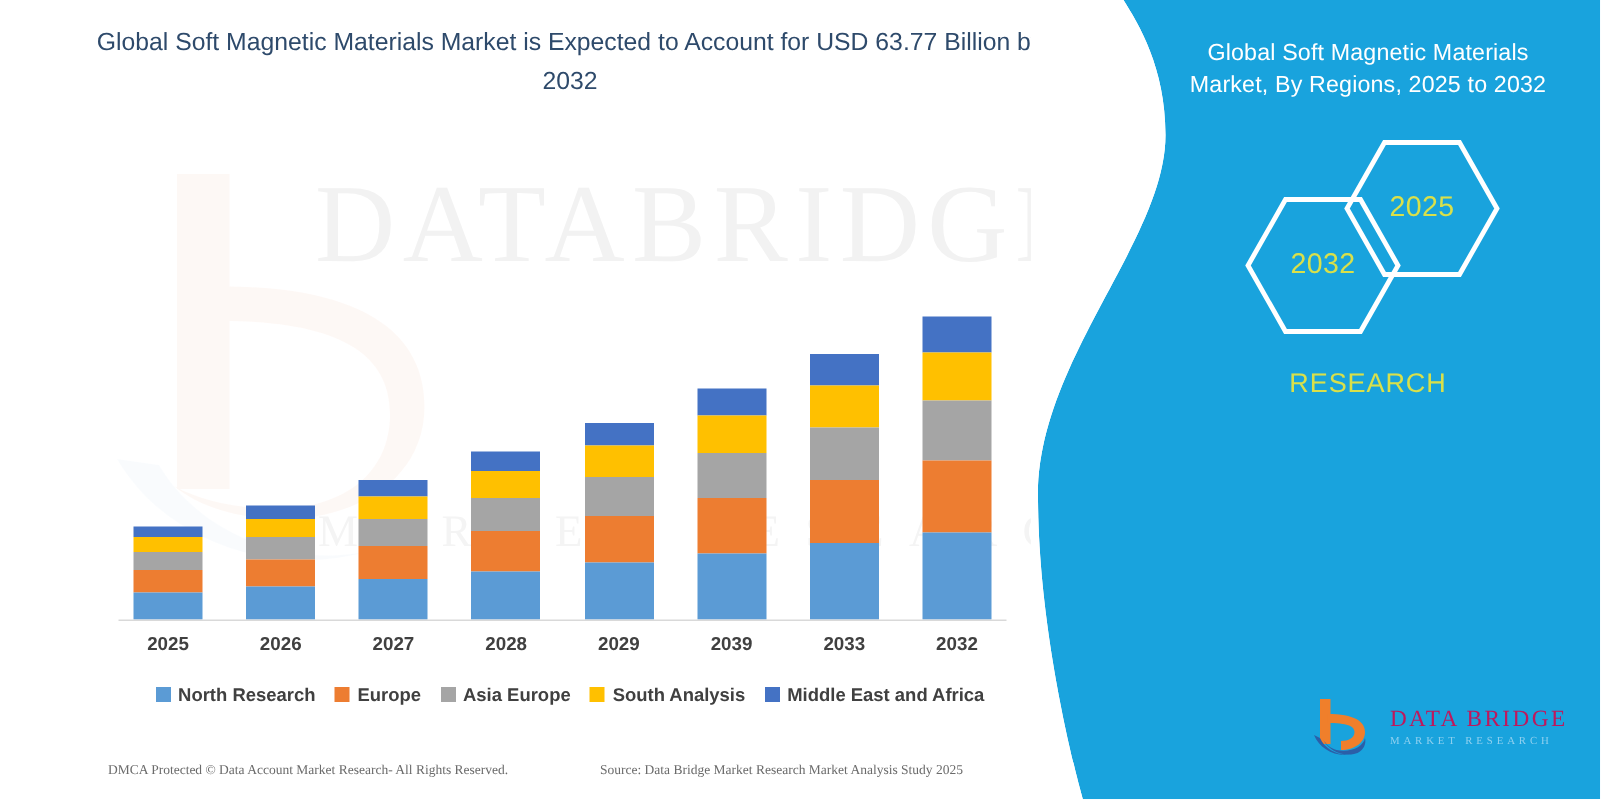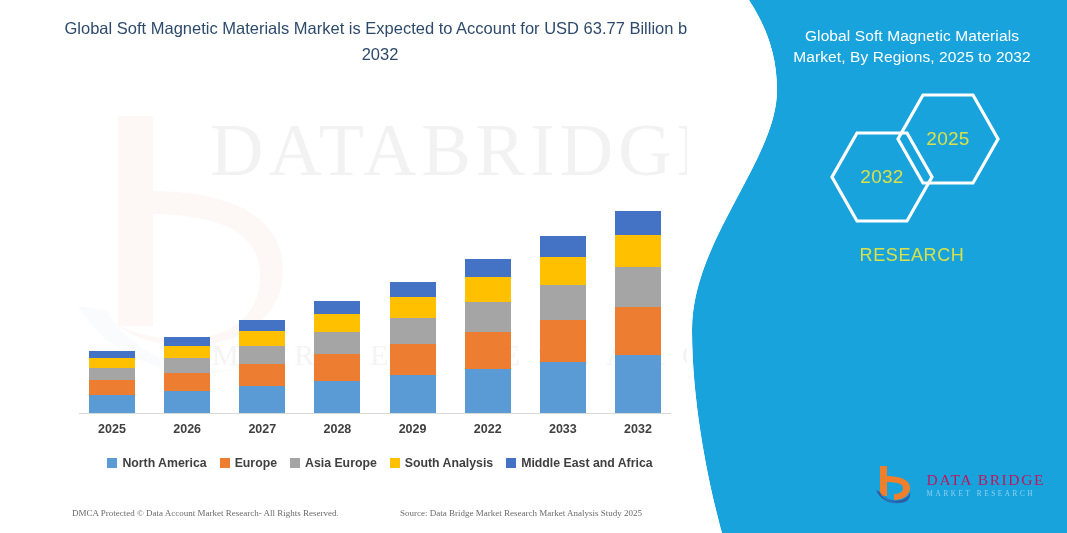--- a/index.html
+++ b/index.html
@@ -211,29 +211,29 @@
         </div>
       <div class="axis-line"></div>
     </div>
 
     <div class="xlabels" id="xlabels">
         <div class="xlabel">2025</div>
         <div class="xlabel">2026</div>
         <div class="xlabel">2027</div>
         <div class="xlabel">2028</div>
         <div class="xlabel">2029</div>
-        <div class="xlabel">2022</div>
+        <div class="xlabel">2039</div>
         <div class="xlabel">2033</div>
         <div class="xlabel">2032</div>
       </div>
 
     <div class="legend" id="legend">
         <div class="legend-item">
           <span class="legend-swatch" style="background: rgb(91, 155, 213);"></span>
-          <span class="legend-label">North America</span>
+          <span class="legend-label">North Research</span>
         </div>
         <div class="legend-item">
           <span class="legend-swatch" style="background: rgb(237, 125, 49);"></span>
           <span class="legend-label">Europe</span>
         </div>
         <div class="legend-item">
           <span class="legend-swatch" style="background: rgb(165, 165, 165);"></span>
           <span class="legend-label">Asia Europe</span>
         </div>
         <div class="legend-item">

